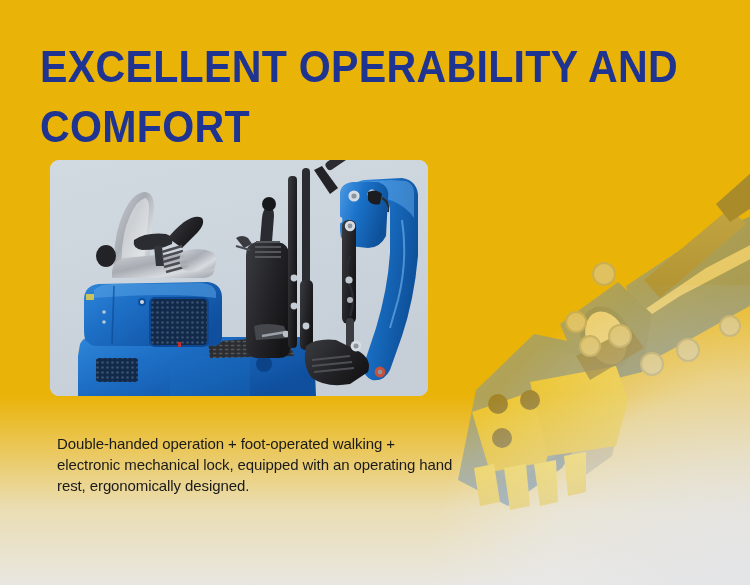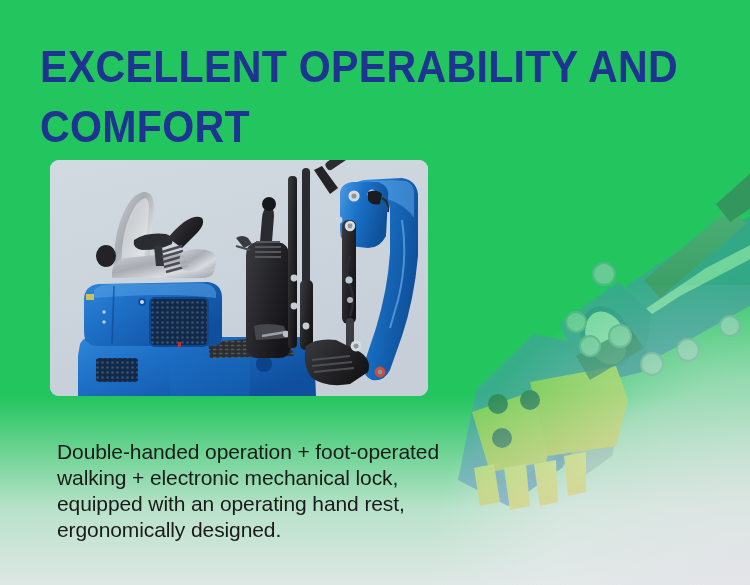--- a/index.html
+++ b/index.html
@@ -12,21 +12,21 @@
     overflow: hidden;
     font-family: "Liberation Sans", sans-serif;
     background: #ffffff;
   }
 
   
   .page {
     position: relative;
     width: 750px;
     height: 585px;
-    background: #22c55e;
+    background: #eab308;
     overflow: hidden;
   }
 
   
   .bg-wash-bottom {
     position: absolute;
     left: 0; right: 0; bottom: 0;
     height: 190px;
     background: linear-gradient(to bottom, rgba(236,237,239,0) 0%, rgba(235,236,238,0.75) 60%, rgba(232,233,236,0.95) 100%);
     pointer-events: none;
@@ -83,22 +83,22 @@
   .photo-card svg { display: block; width: 100%; height: 100%; }
 
   
   .caption {
     position: absolute;
     left: 57px;
     top: 418px;
     width: 400px;
     color: #1a1a1a;
     font-family: "Liberation Sans", sans-serif;
-    font-size: 21px;
-    line-height: 26px;
+    font-size: 15px;
+    line-height: 21px;
     letter-spacing: -0.1px;
     white-space: pre-line;
   }
 </style>
 </head>
 <body>
 
 <div class="page">
 
   <div class="bg-wash-bottom"></div>

